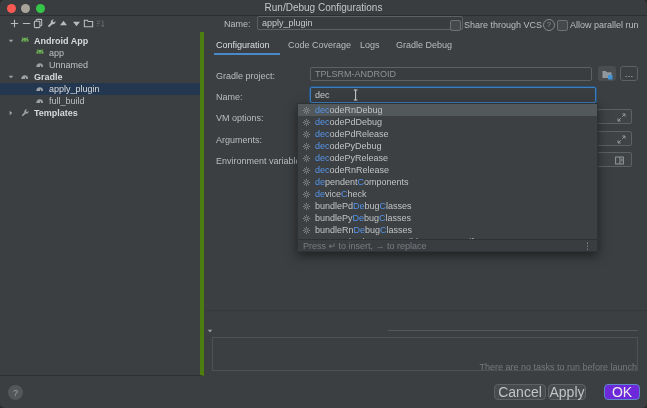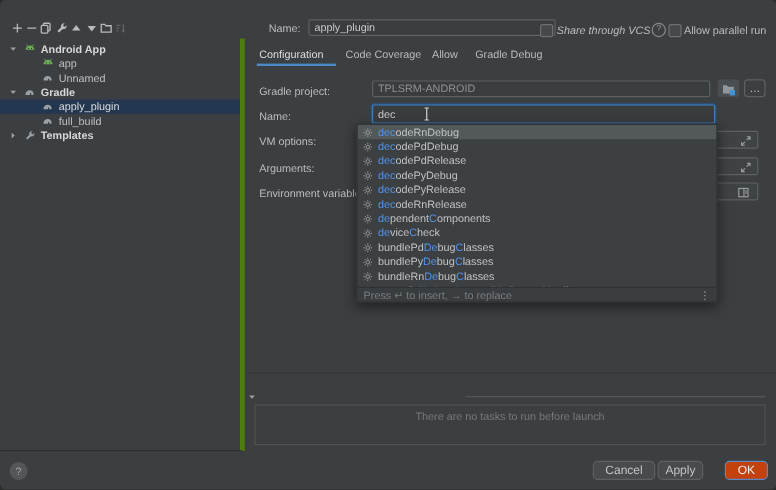--- a/index.html
+++ b/index.html
@@ -46,32 +46,38 @@
   .crow .gicon{width:9px;height:9px;margin-right:4px;flex:none;}
   .crow .seg{color:#c0c3c5;}
   .crow .seg.hl{color:#5394ec;}
   .pfooter{position:absolute;left:0;right:0;bottom:0;height:12px;background:#3a3d3f;border-top:1px solid #2f3234;
            color:#787d81;display:flex;align-items:center;padding:0 5px;box-sizing:border-box;}
   .pfooter .more{margin-left:auto;color:#9da1a4;}
   
   .sepline{position:absolute;height:1px;background:#54575a;}
   .blbox{position:absolute;border:1px solid #4e5254;box-sizing:border-box;}
   
-  .btn{position:absolute;top:384px;height:16px;border-radius:4px;font-size:10px;display:flex;align-items:center;
+  .btn{position:absolute;top:384px;height:16px;border-radius:4px;font-size:14px;display:flex;align-items:center;
        justify-content:center;box-sizing:border-box;}
   .btn.gray{background:#474b4d;border:1px solid #5d6163;color:#c2c4c6;}
-  .btn.blue{background:#c2410c;border:1px solid #5d87c5;color:#eceef0;}
+  .btn.blue{background:#6d28d9;border:1px solid #5d87c5;color:#eceef0;}
   .helpbtn{position:absolute;left:8px;top:385px;width:15px;height:15px;border-radius:50%;background:#53575a;
            color:#a6a9ab;font-size:9px;display:flex;align-items:center;justify-content:center;}
 </style>
 </head>
 <body>
 
 <div class="win">
 
+  <div class="abs titlebar">
+    <span class="light" style="left:7px;background:#f55951;"></span>
+    <span class="light" style="left:21px;background:#a9a39a;"></span>
+    <span class="light" style="left:36px;background:#35c649;"></span>
+    <span class="title">Run/Debug Configurations</span>
+  </div>
 
   <div id="toolbar">
       <div class="tbtn" style="left: 8px;">
         <svg viewBox="0 0 12 12">
           <path d="M6 2v8M2 6h8" stroke="#b8babc" fill="none" stroke-width="1.2"></path>
         </svg>
       </div>
       <div class="tbtn" style="left: 20.4px;">
         <svg viewBox="0 0 12 12">
           <path d="M2 6h8" stroke="#b8babc" fill="none" stroke-width="1.2"></path>
@@ -106,21 +112,21 @@
       <div class="tbtn" style="left: 94.8px;">
         <svg viewBox="0 0 12 12">
           <path d="M2 3.5h4M2 6h3M2 8.5h2M8.5 2.5v7m0 0-1.4-1.5m1.4 1.5 1.4-1.5" stroke="#5f6366" fill="none" stroke-width="1.2"></path>
         </svg>
       </div>
     </div>
 
   <span class="lbl" style="left:224px;top:19px;">Name:</span>
   <input class="field" style="left: 257px; top: 16px; width: 206px; height: 14px;" value="apply_plugin">
   <span class="cbox" style="left:450px;"></span>
-  <span class="lbl" style="left:464px;top:20px;font-style:italic;">Share through VCS</span>
+  <span class="lbl" style="left:464px;top:20px;">Share through VCS</span>
   <span class="helpq" style="left:543px;top:19px;">?</span>
   <span class="cbox" style="left:557px;"></span>
   <span class="lbl" style="left:570px;top:20px;">Allow parallel run</span>
 
   <div class="abs treepanel">
     <div id="tree" style="padding-top:3px;">
         <div class="trow hdr">
           <span class="chev"><svg viewBox="0 0 12 12">
               <path d="M2.5 4 6 8l3.5-4z" fill="#9ea2a5"></path>
             </svg></span>
@@ -180,21 +186,21 @@
               <path d="M10.3 3.4a2.7 2.7 0 0 1-3.4 3.3L3.4 10 2 8.6l3.3-3.5A2.7 2.7 0 0 1 8.6 1.7L7 3.4l1.6 1.6z" fill="#9aa0a3"></path>
             </svg></span>
           <span class="tlabel">Templates</span>
         </div>
       </div>
   </div>
 
   <div id="tabs">
       <div class="tab active" style="left: 216px;">Configuration</div>
       <div class="tab" style="left: 288px;">Code Coverage</div>
-      <div class="tab" style="left: 360px;">Allow</div>
+      <div class="tab" style="left: 360px;">Logs</div>
       <div class="tab" style="left: 396px;">Gradle Debug</div>
     </div>
   <div class="tabline" style="left:214px;width:66px;"></div>
 
   <span class="lbl" style="left:216px;top:71px;">Gradle project:</span>
   <div class="field" style="left:310px;top:67px;width:282px;height:14px;line-height:13px;color:#8f9295;">TPLSRM-ANDROID</div>
   <div class="ibtn" style="left:598px;top:66px;width:18px;height:15px;background:#4a4e50;">
     <svg width="12" height="12" viewBox="0 0 12 12">
       <path d="M1.5 3h3.2l1 1.3h4.8V10h-9z" fill="#90989d"></path>
         <rect x="7" y="7" width="4.5" height="4.5" fill="#3f93d6"></rect>
@@ -354,21 +360,21 @@
     </div>
   </div>
 
   <div class="sepline" style="left:205px;top:310px;width:442px;background:#34383a;"></div>
 
   <svg class="abs" style="left:206px;top:327px;" width="8" height="8" viewBox="0 0 12 12">
     <path d="M2.5 4 6 8l3.5-4z" fill="#9ea2a5"></path>
   </svg>
   <div class="sepline" style="left:388px;top:330px;width:250px;"></div>
   <div class="blbox" style="left:212px;top:337px;width:426px;height:34px;">
-    <div style="width:100%;text-align:center;margin-top:4px;color:#77797b;">There are no tasks to run before launch</div>
+    <div style="width:100%;text-align:right;margin-top:24px;color:#77797b;">There are no tasks to run before launch</div>
   </div>
 
   <div class="helpbtn">?</div>
   <div class="btn gray" style="left:494px;width:52px;">Cancel</div>
   <div class="btn gray" style="left:548px;width:38px;">Apply</div>
   <div class="btn blue" style="left:604px;width:36px;">OK</div>
 
 </div>
 
 </body></html>

